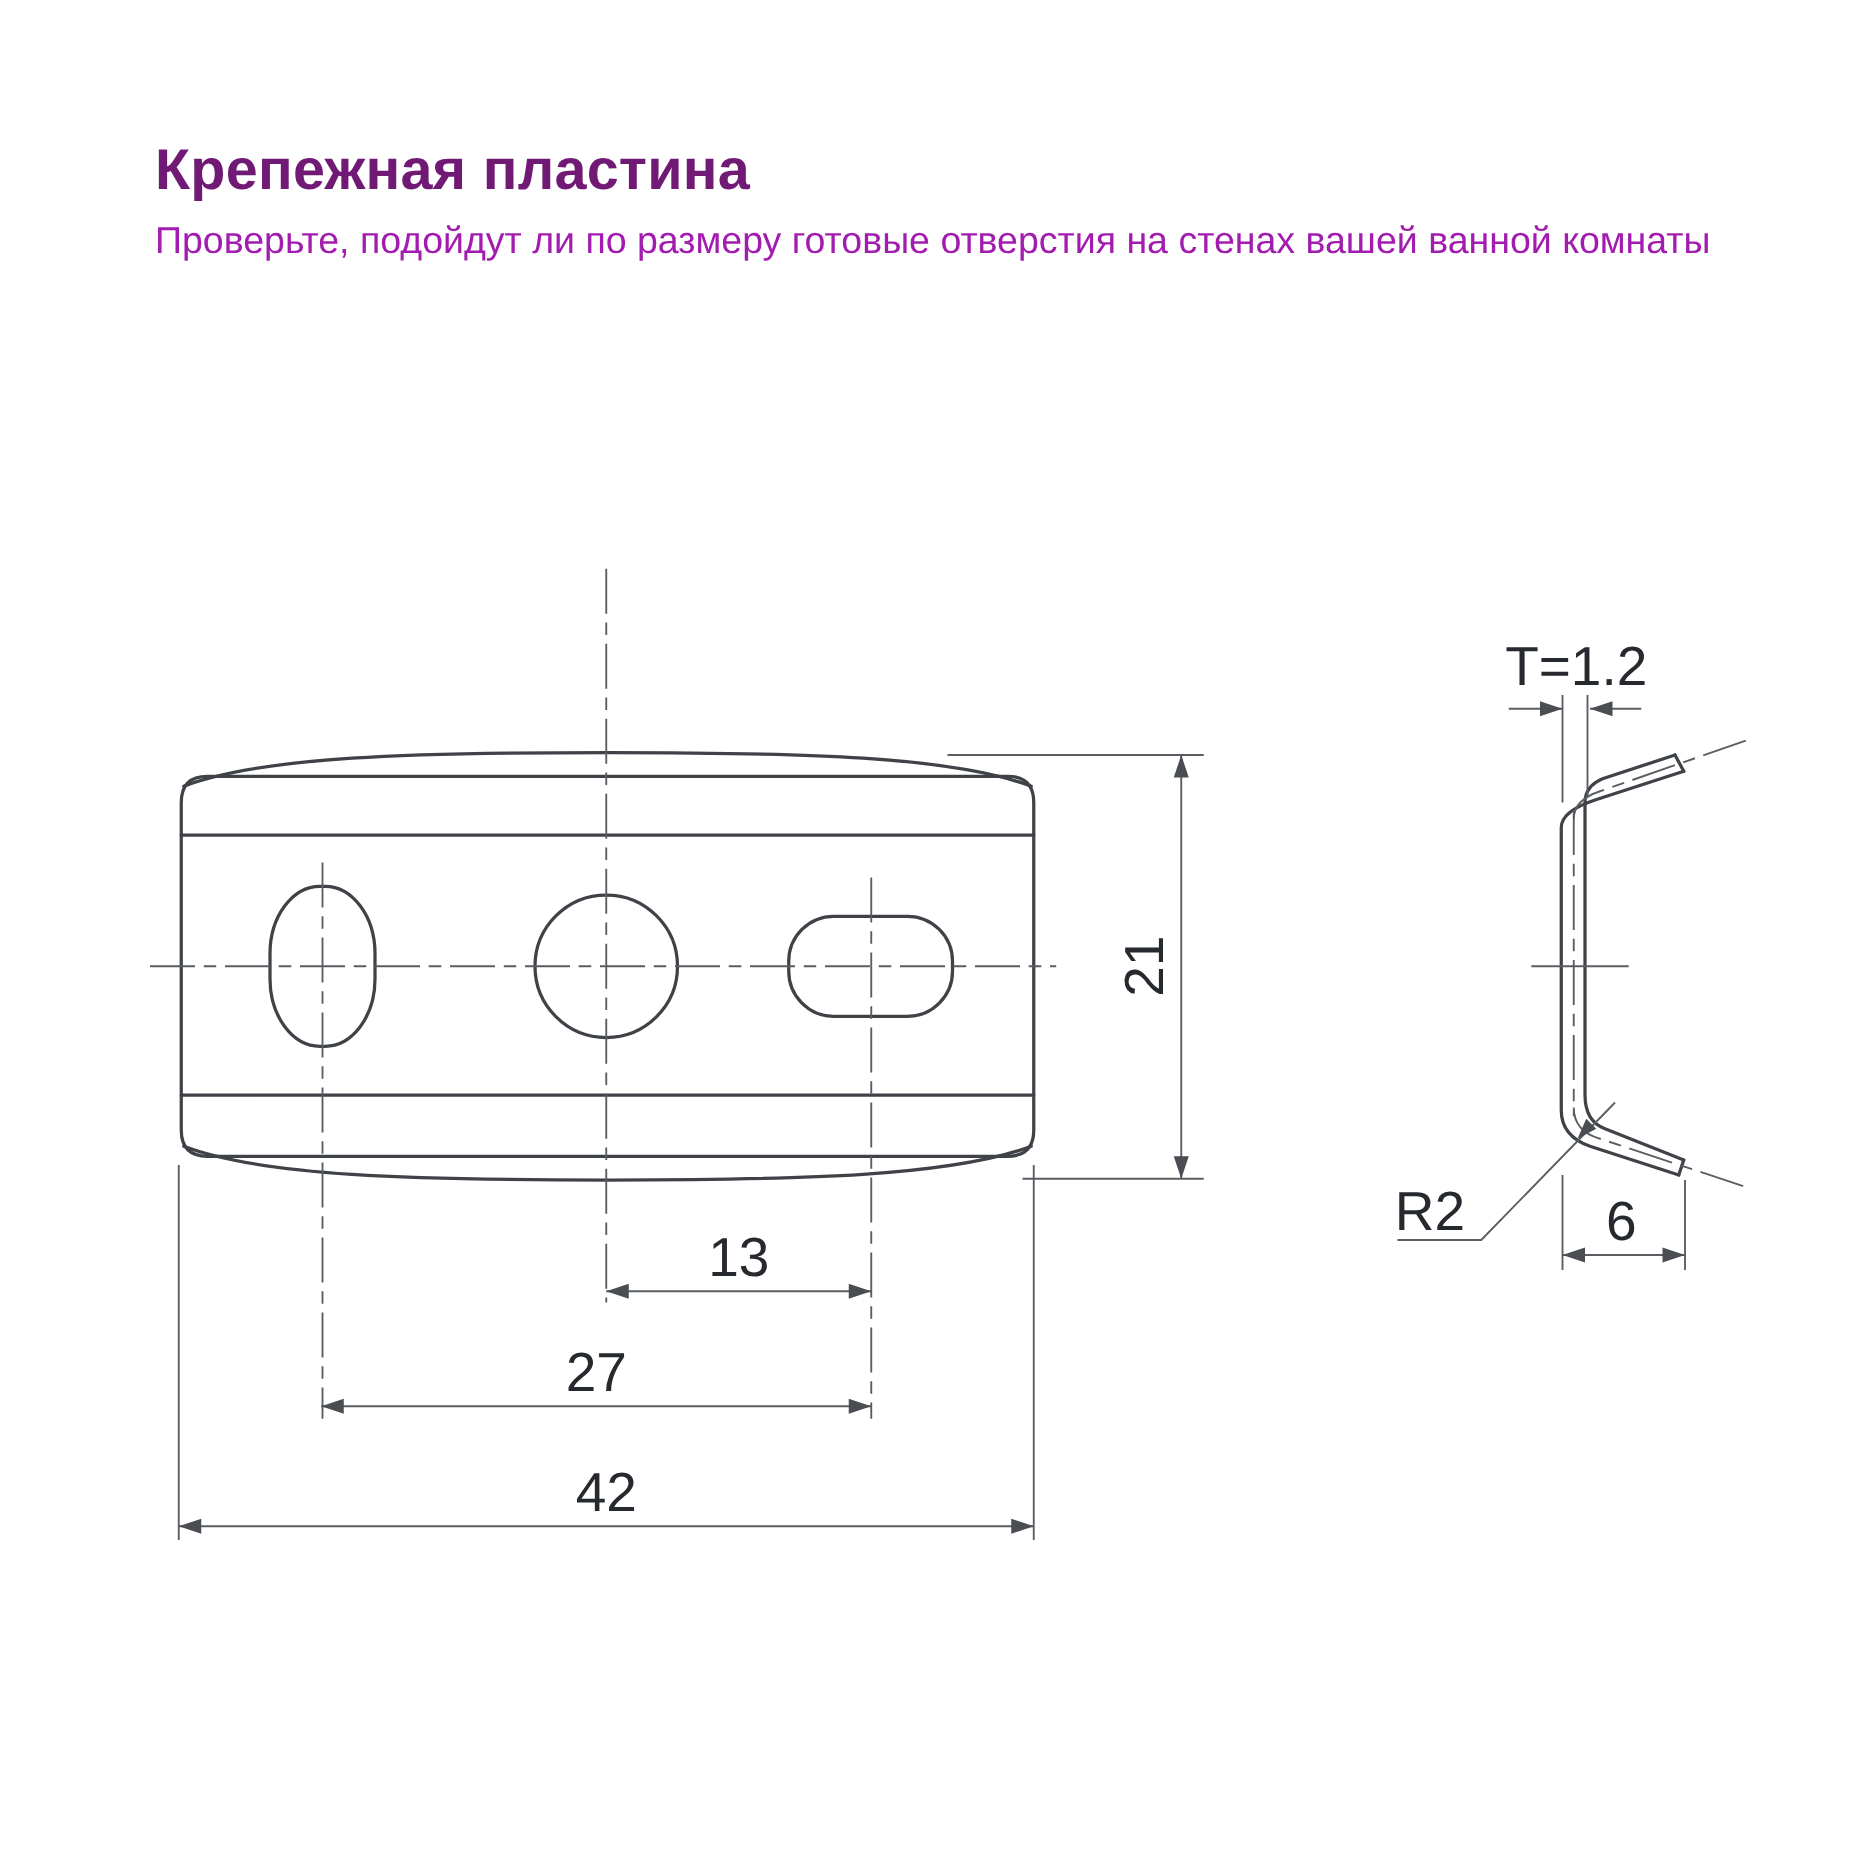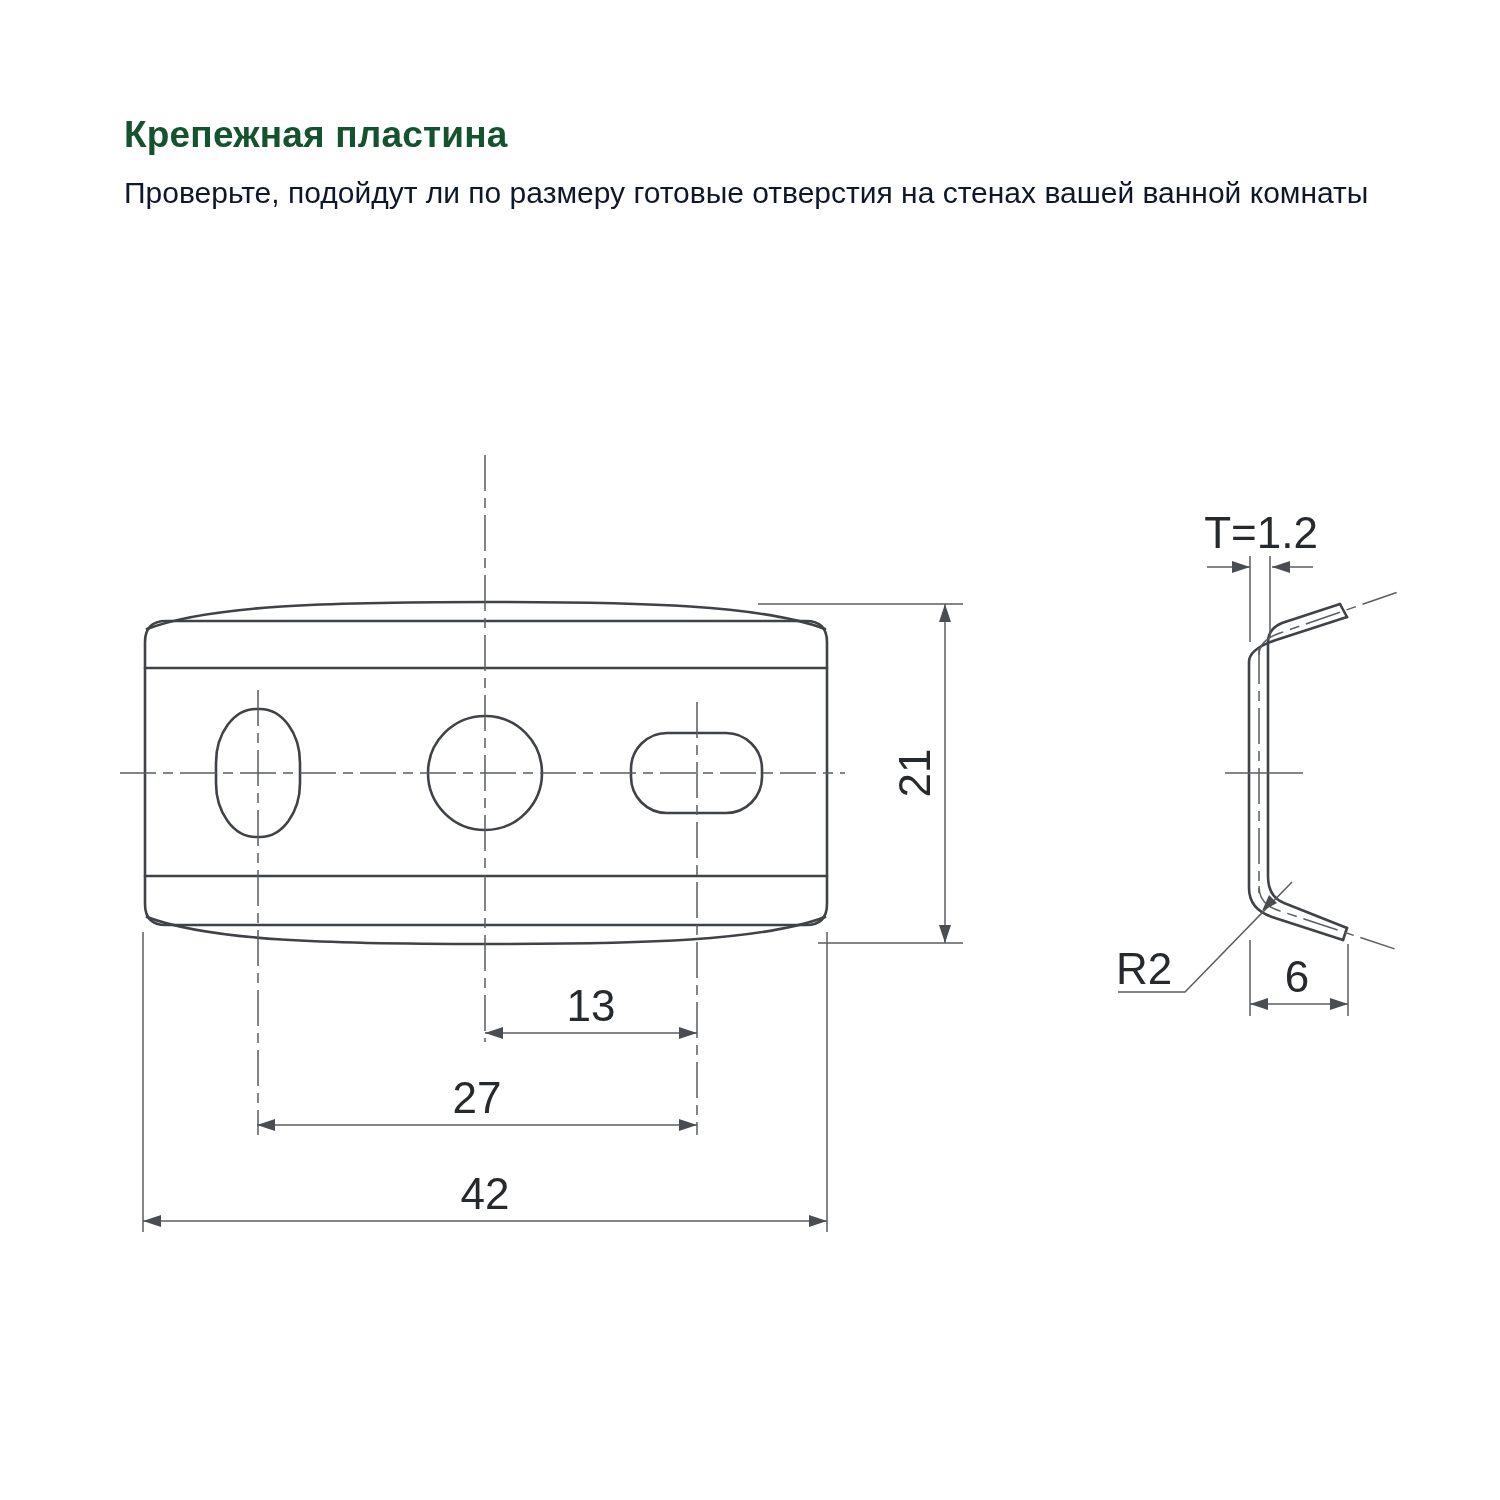--- a/index.html
+++ b/index.html
@@ -1,22 +1,22 @@
 <!DOCTYPE html>
 <html><head>
 <meta charset="utf-8">
 <style>
   html,body{margin:0;padding:0;background:#ffffff;}
   body{width:1500px;height:1500px;position:relative;overflow:hidden;
        font-family:"Liberation Sans", sans-serif;color:#24272b;}
   .header{position:absolute;left:124px;top:112px;width:1290px;}
-  .header h1{margin:0;font-size:37px;line-height:46px;font-weight:bold;
-             letter-spacing:0.2px;color:#14532d;}
+  .header h1{margin:0;font-size:46px;line-height:46px;font-weight:bold;
+             letter-spacing:0.2px;color:#701a75;}
   .header .desc{margin-top:16px;font-size:30px;line-height:37px;font-weight:400;
-                color:#0f172a;}
+                color:#a21caf;}
   svg.drawing{position:absolute;left:0;top:0;}
   .obj{stroke:#3f4247;stroke-width:2.6;fill:none;stroke-linecap:round;}
   .thin{stroke:#5a5d62;stroke-width:1.5;fill:none;}
   .cl{stroke:#5a5d62;stroke-width:1.5;fill:none;stroke-dasharray:36 7 10 7;}
   .arrow{fill:#4a4d52;stroke:none;}
   .dimtext{fill:#26292d;font-size:44px;font-family:"Liberation Sans",sans-serif;}
 </style>
 </head>
 <body>
 

